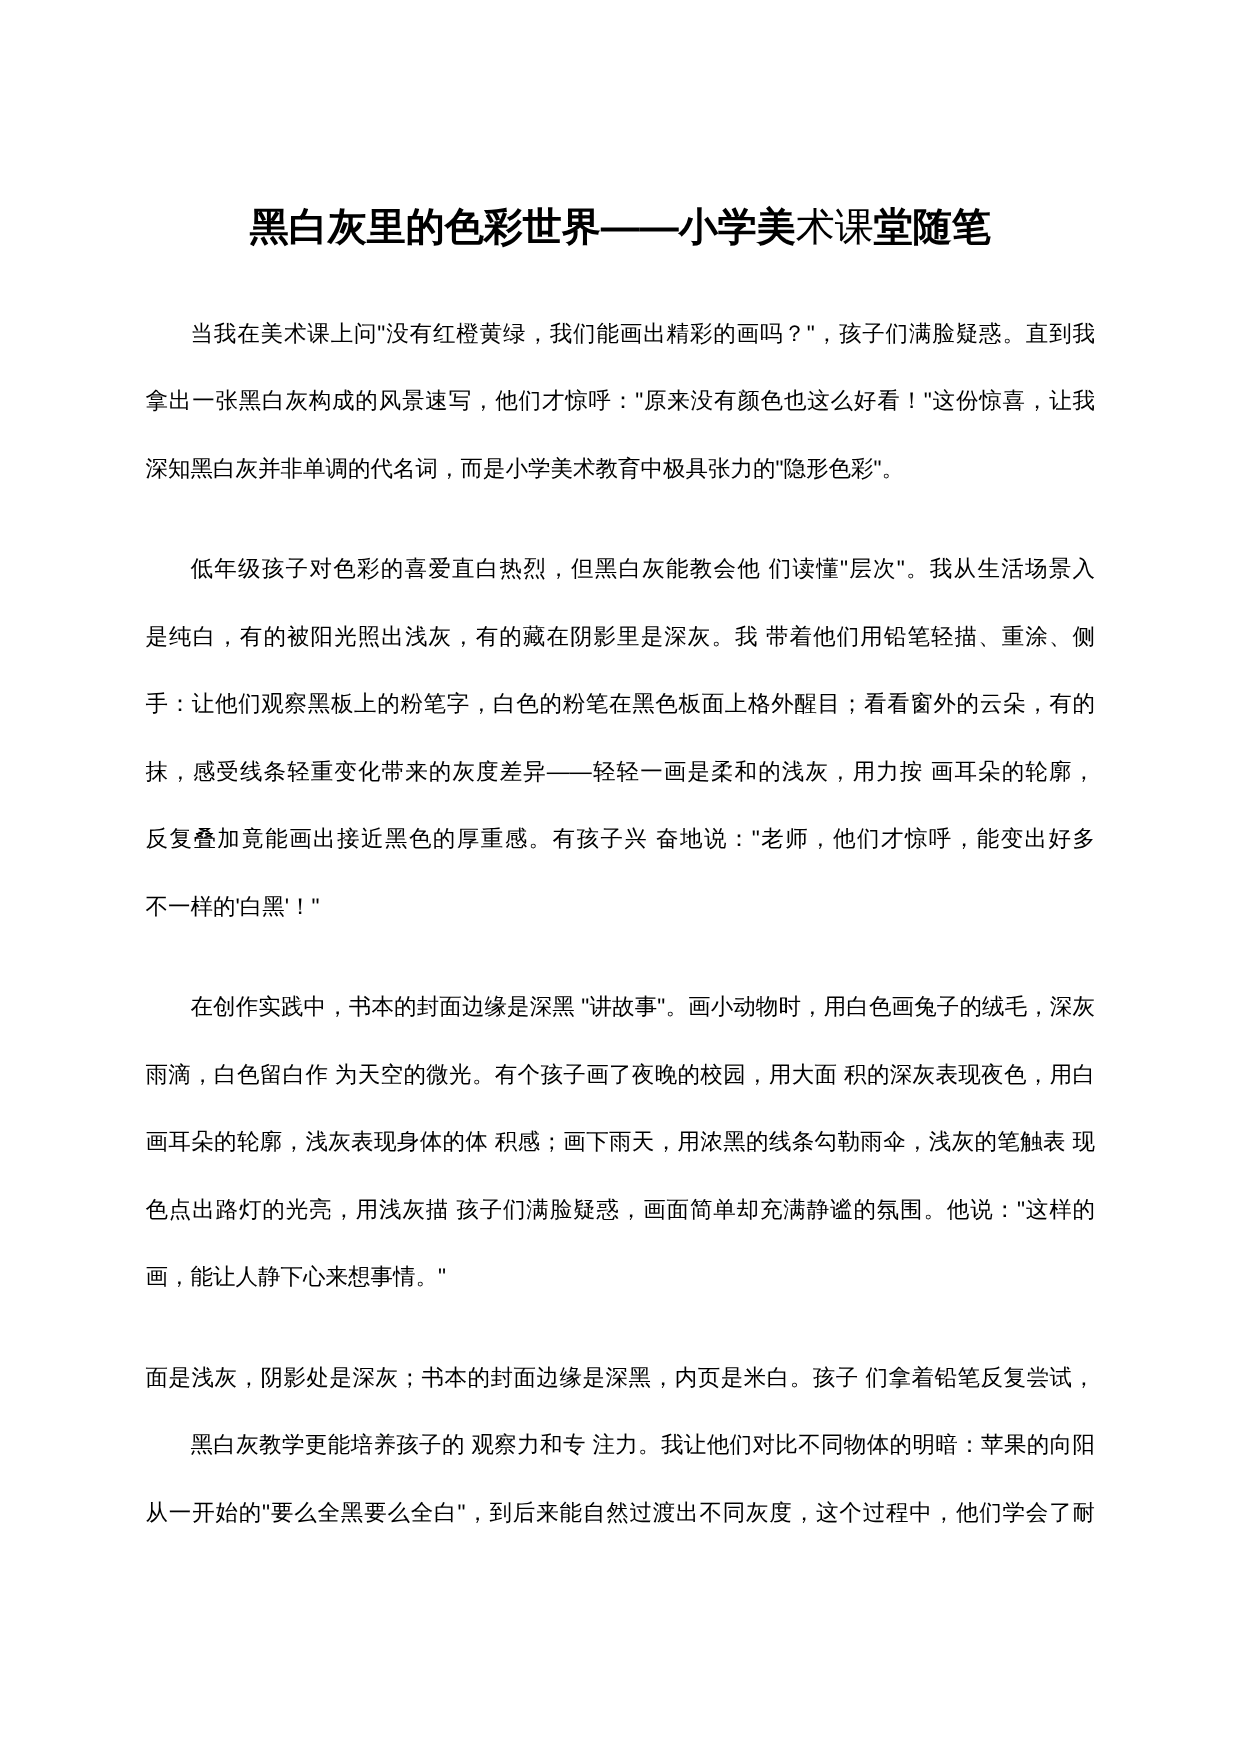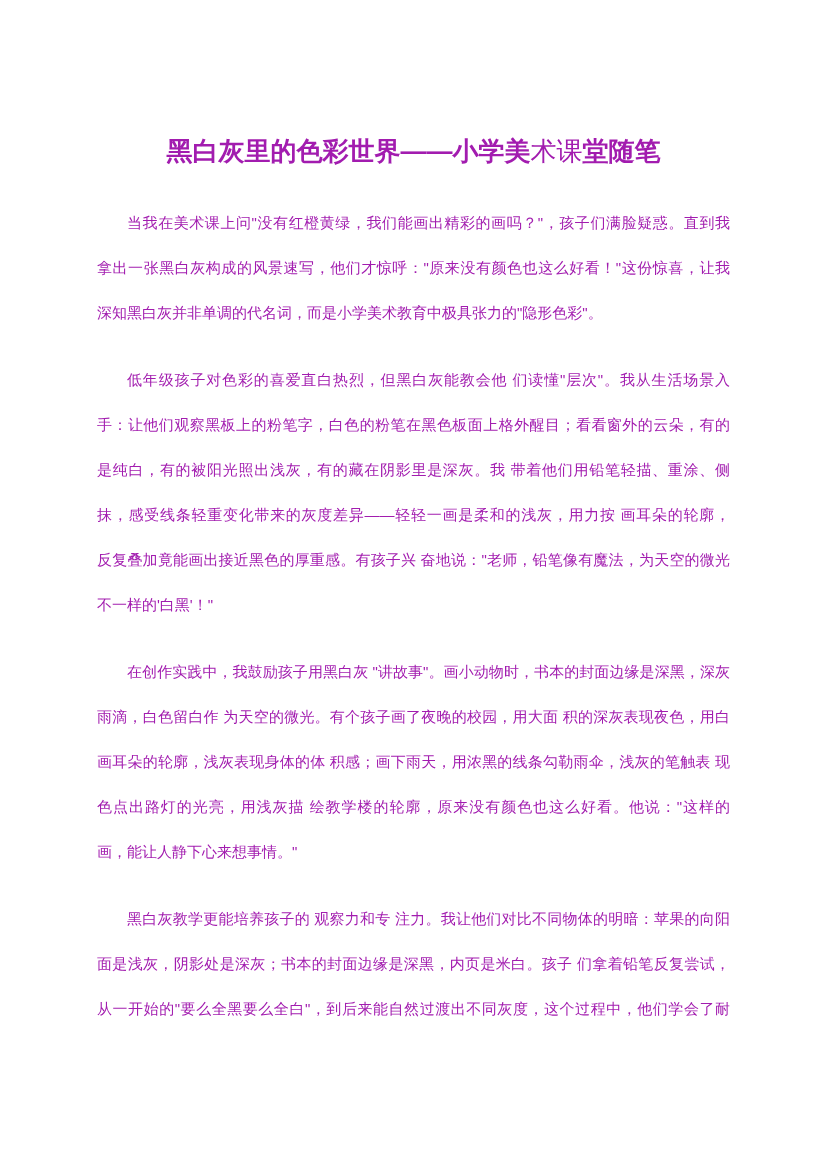--- a/index.html
+++ b/index.html
@@ -6,21 +6,21 @@
     margin: 0;
     padding: 0;
     background: #ffffff;
   }
   .page {
     position: relative;
     width: 827px;
     height: 1170px;
     margin: 0 auto;
     background: #ffffff;
-    color: #a21caf;
+    color: #000000;
     font-family: "Liberation Sans", "DejaVu Sans", sans-serif;
     overflow: hidden;
     border-radius: 15px;
   }
   .title {
     margin: 0;
     padding-top: 136px;
     font-size: 26px;
     line-height: 30px;
     font-weight: bold;
@@ -55,32 +55,32 @@
 <div class="page">
   <h1 class="title"><span class="seg-bold">黑白灰里的色彩世界——小学美</span><span class="seg-normal">术课</span><span class="seg-bold">堂随笔</span></h1>
   <div class="content">
       <div class="para">
         <div class="line indent">当我在美术课上问"没有红橙黄绿，我们能画出精彩的画吗？"，孩子们满脸疑惑。直到我</div>
         <div class="line">拿出一张黑白灰构成的风景速写，他们才惊呼："原来没有颜色也这么好看！"这份惊喜，让我</div>
         <div class="line no-j">深知黑白灰并非单调的代名词，而是小学美术教育中极具张力的"隐形色彩"。</div>
       </div>
       <div class="para">
         <div class="line indent">低年级孩子对色彩的喜爱直白热烈，但黑白灰能教会他 们读懂"层次"。我从生活场景入</div>
+        <div class="line">是纯白，有的被阳光照出浅灰，有的藏在阴影里是深灰。我 带着他们用铅笔轻描、重涂、侧</div>
         <div class="line">手：让他们观察黑板上的粉笔字，白色的粉笔在黑色板面上格外醒目；看看窗外的云朵，有的</div>
-        <div class="line">是纯白，有的被阳光照出浅灰，有的藏在阴影里是深灰。我 带着他们用铅笔轻描、重涂、侧</div>
         <div class="line">抹，感受线条轻重变化带来的灰度差异——轻轻一画是柔和的浅灰，用力按 画耳朵的轮廓，</div>
-        <div class="line">反复叠加竟能画出接近黑色的厚重感。有孩子兴 奋地说："老师，铅笔像有魔法，为天空的微光</div>
+        <div class="line">反复叠加竟能画出接近黑色的厚重感。有孩子兴 奋地说："老师，他们才惊呼，能变出好多</div>
         <div class="line no-j">不一样的'白黑'！"</div>
       </div>
       <div class="para">
-        <div class="line indent">在创作实践中，我鼓励孩子用黑白灰 "讲故事"。画小动物时，书本的封面边缘是深黑，深灰</div>
+        <div class="line indent">在创作实践中，书本的封面边缘是深黑 "讲故事"。画小动物时，用白色画兔子的绒毛，深灰</div>
         <div class="line">雨滴，白色留白作 为天空的微光。有个孩子画了夜晚的校园，用大面 积的深灰表现夜色，用白</div>
         <div class="line">画耳朵的轮廓，浅灰表现身体的体 积感；画下雨天，用浓黑的线条勾勒雨伞，浅灰的笔触表 现</div>
-        <div class="line">色点出路灯的光亮，用浅灰描 绘教学楼的轮廓，原来没有颜色也这么好看。他说："这样的</div>
+        <div class="line">色点出路灯的光亮，用浅灰描 孩子们满脸疑惑，画面简单却充满静谧的氛围。他说："这样的</div>
         <div class="line no-j">画，能让人静下心来想事情。"</div>
       </div>
       <div class="para">
+        <div class="line">面是浅灰，阴影处是深灰；书本的封面边缘是深黑，内页是米白。孩子 们拿着铅笔反复尝试，</div>
         <div class="line indent">黑白灰教学更能培养孩子的 观察力和专 注力。我让他们对比不同物体的明暗：苹果的向阳</div>
-        <div class="line">面是浅灰，阴影处是深灰；书本的封面边缘是深黑，内页是米白。孩子 们拿着铅笔反复尝试，</div>
         <div class="line">从一开始的"要么全黑要么全白"，到后来能自然过渡出不同灰度，这个过程中，他们学会了耐</div>
       </div>
     </div>
 </div>
 
 </body></html>

